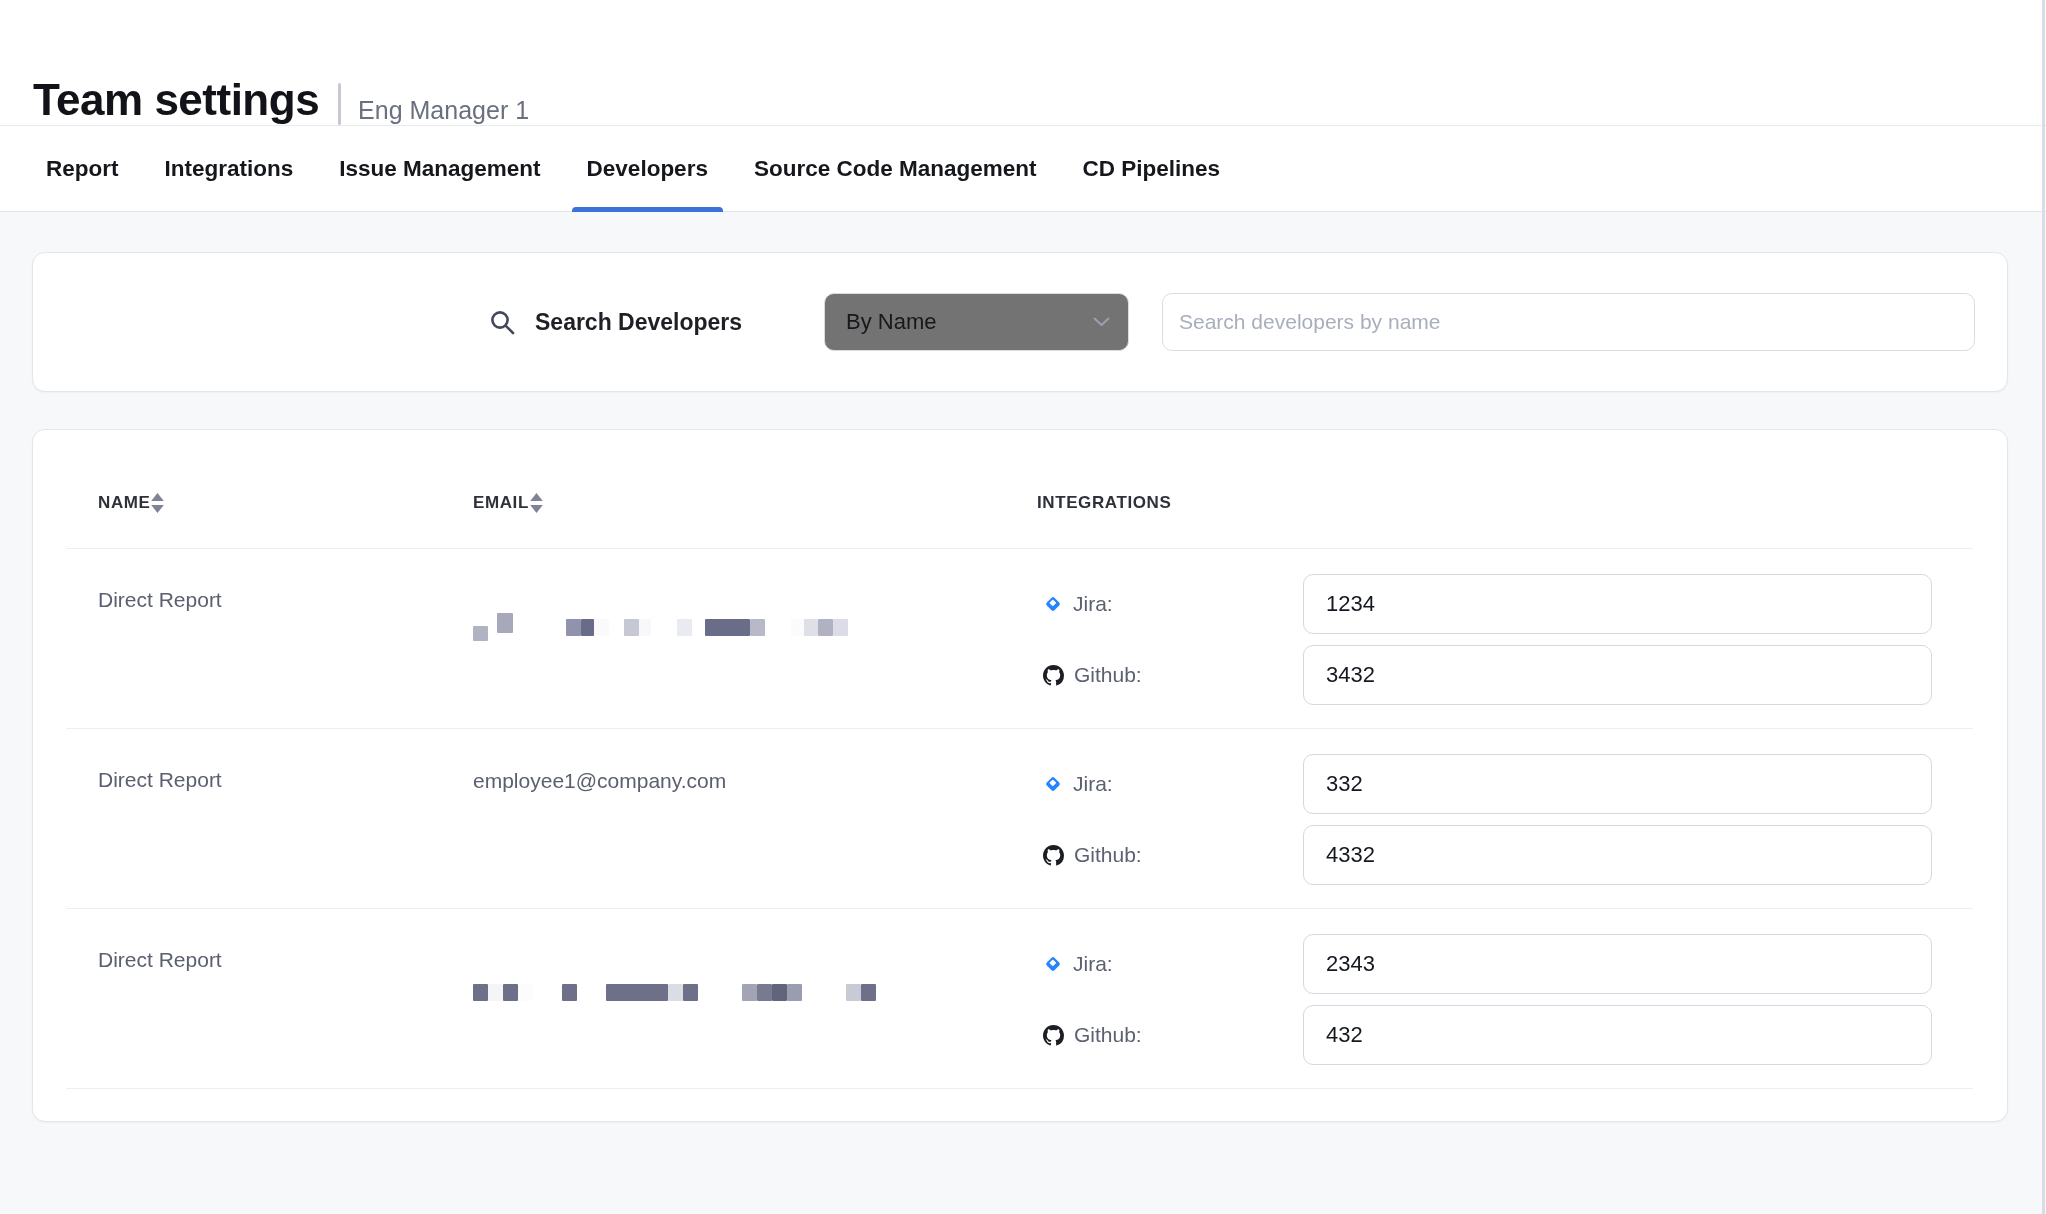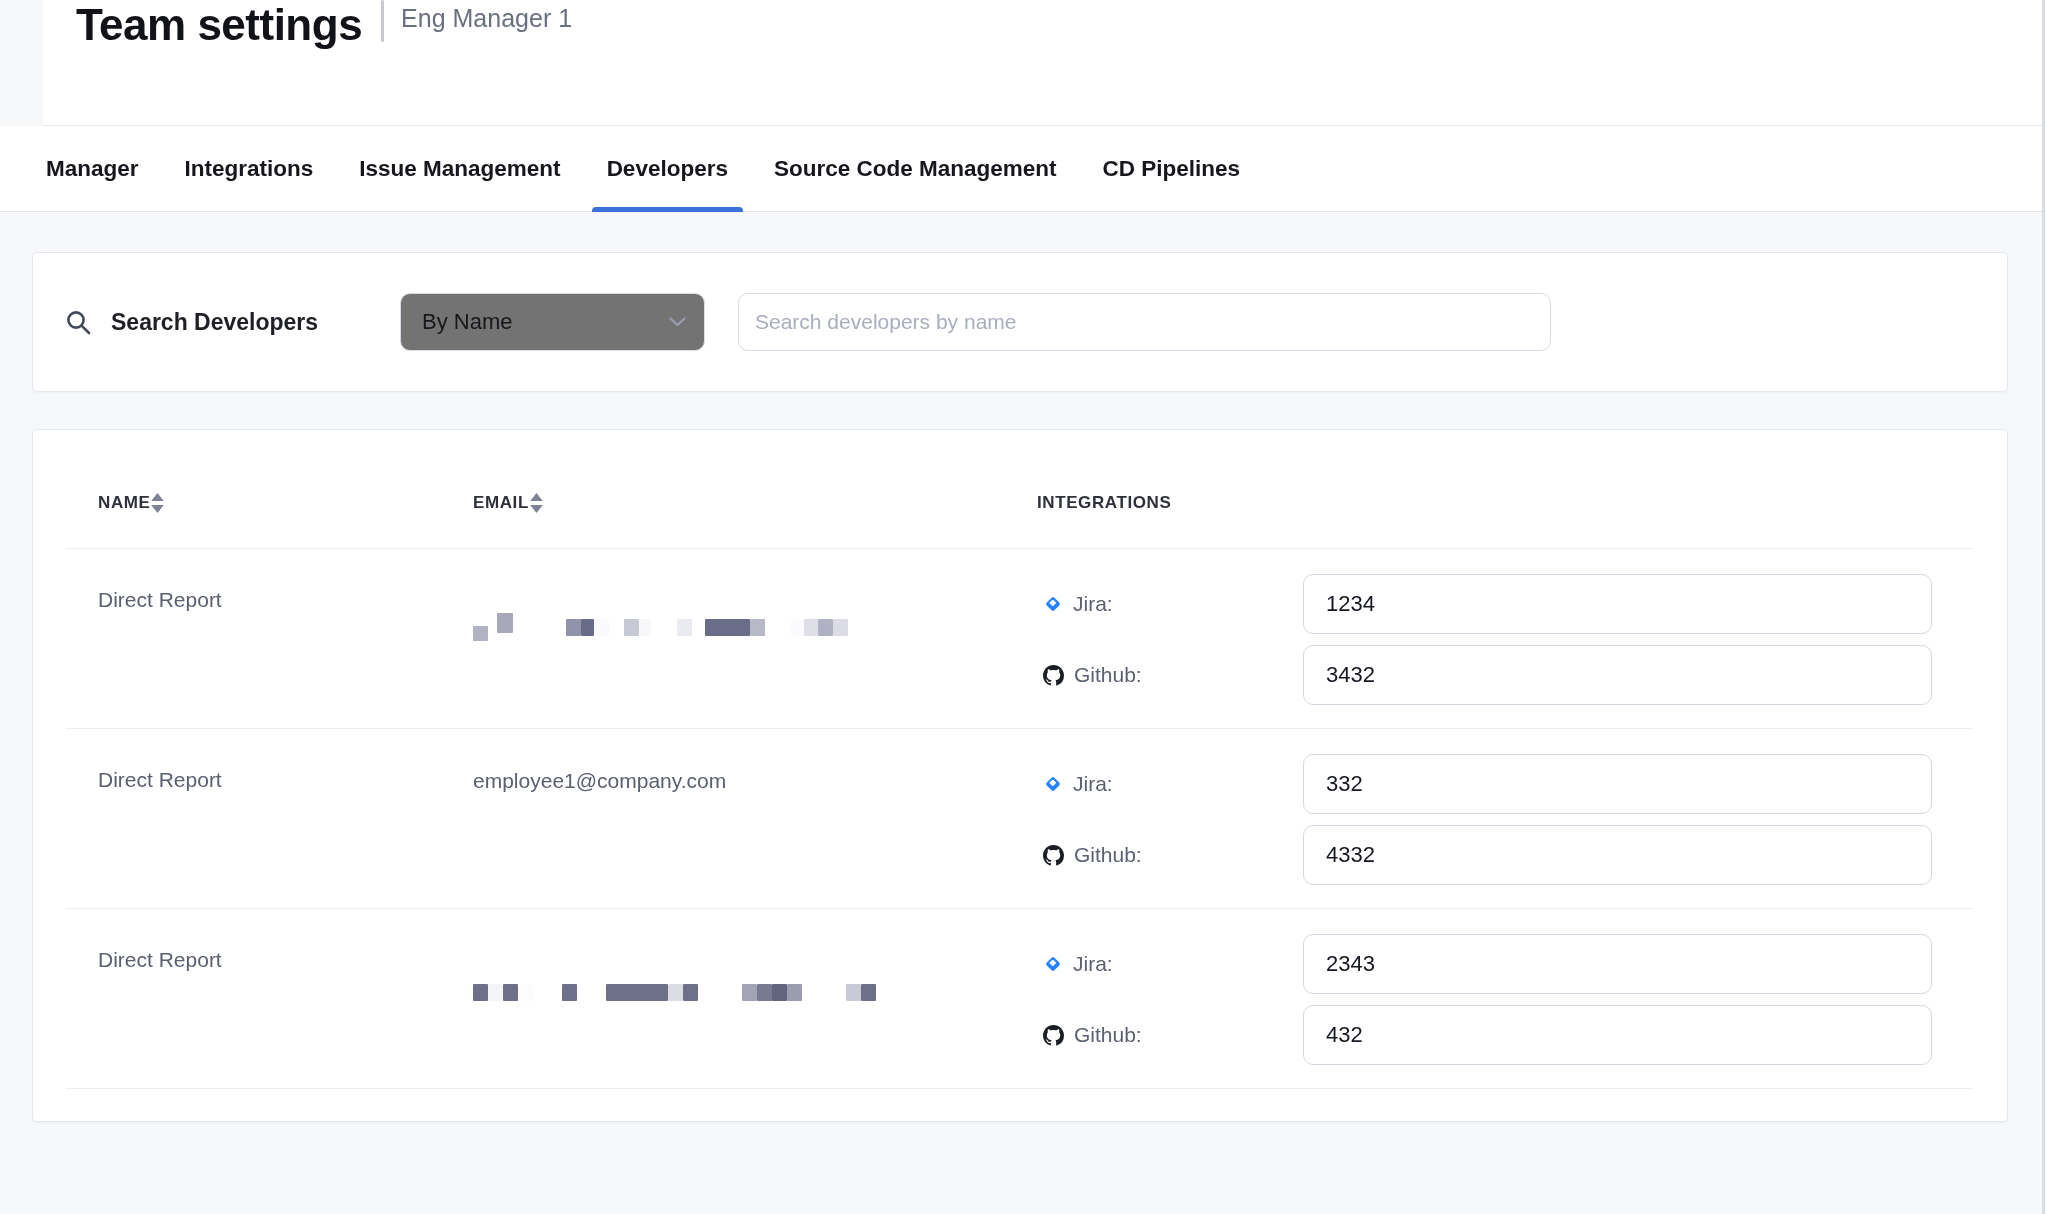--- a/index.html
+++ b/index.html
@@ -9,24 +9,23 @@
     background: #f7f8fa;
     position: relative;
     overflow: hidden;
     color: #17181c;
   }
   
   .app-header {
     background: #ffffff;
     height: 126px;
     display: flex;
-    align-items: flex-start;
+    align-items: flex-end;
     padding-left: 33px;
     border-bottom: 1px solid #e9eaf0;
-    margin-left: 43px;
   }
   .app-title { font-size: 44px; font-weight: 700; color: #121318; letter-spacing: -0.5px; }
   .title-sep { width: 3px; height: 42px; background: #c6c9d3; margin: 0 17px 0 19px; border-radius: 2px; }
   .app-subtitle { font-size: 25px; color: #6b7080; padding-top: 4px; }
 
   
   .tabbar {
     background: #ffffff;
     height: 86px;
     display: flex;
@@ -51,22 +50,23 @@
     left: 8px; right: 8px; bottom: -1px;
     height: 5px;
     background: var(--accent, #3b72d9);
     border-radius: 4px 4px 0 0;
   }
 
   
   .card {
     background: #ffffff;
     border: 1px solid #e4e6ee;
-    border-radius: 5px;
+    border-radius: 13px;
     box-shadow: 0 1px 2px rgba(25,28,50,0.04);
+    justify-content: flex-end;
   }
   .search-card {
     margin: 40px 38px 0 32px;
     height: 140px;
     display: flex;
     align-items: center;
     padding: 0 32px;
   }
   .search-icon-wrap { width: 26px; height: 26px; margin-right: 20px; flex: 0 0 auto; }
   .search-label { font-size: 23px; font-weight: 700; color: #1e2025; width: 257px; flex: 0 0 auto; }
@@ -161,21 +161,21 @@
 </head>
 <body>
 
 <div class="app-header">
   <div class="app-title">Team settings</div>
   <div class="title-sep"></div>
   <div class="app-subtitle">Eng Manager 1</div>
 </div>
 
 <div class="tabbar">
-  <div class="tab">Manager</div>
+  <div class="tab">Report</div>
   <div class="tab">Integrations</div>
   <div class="tab">Issue Management</div>
   <div class="tab active">Developers</div>
   <div class="tab">Source Code Management</div>
   <div class="tab">CD Pipelines</div>
 </div>
 
 <div class="card search-card">
   <span class="icon search-icon-wrap">
     <svg width="26" height="26" viewBox="0 0 26 26" fill="none">

